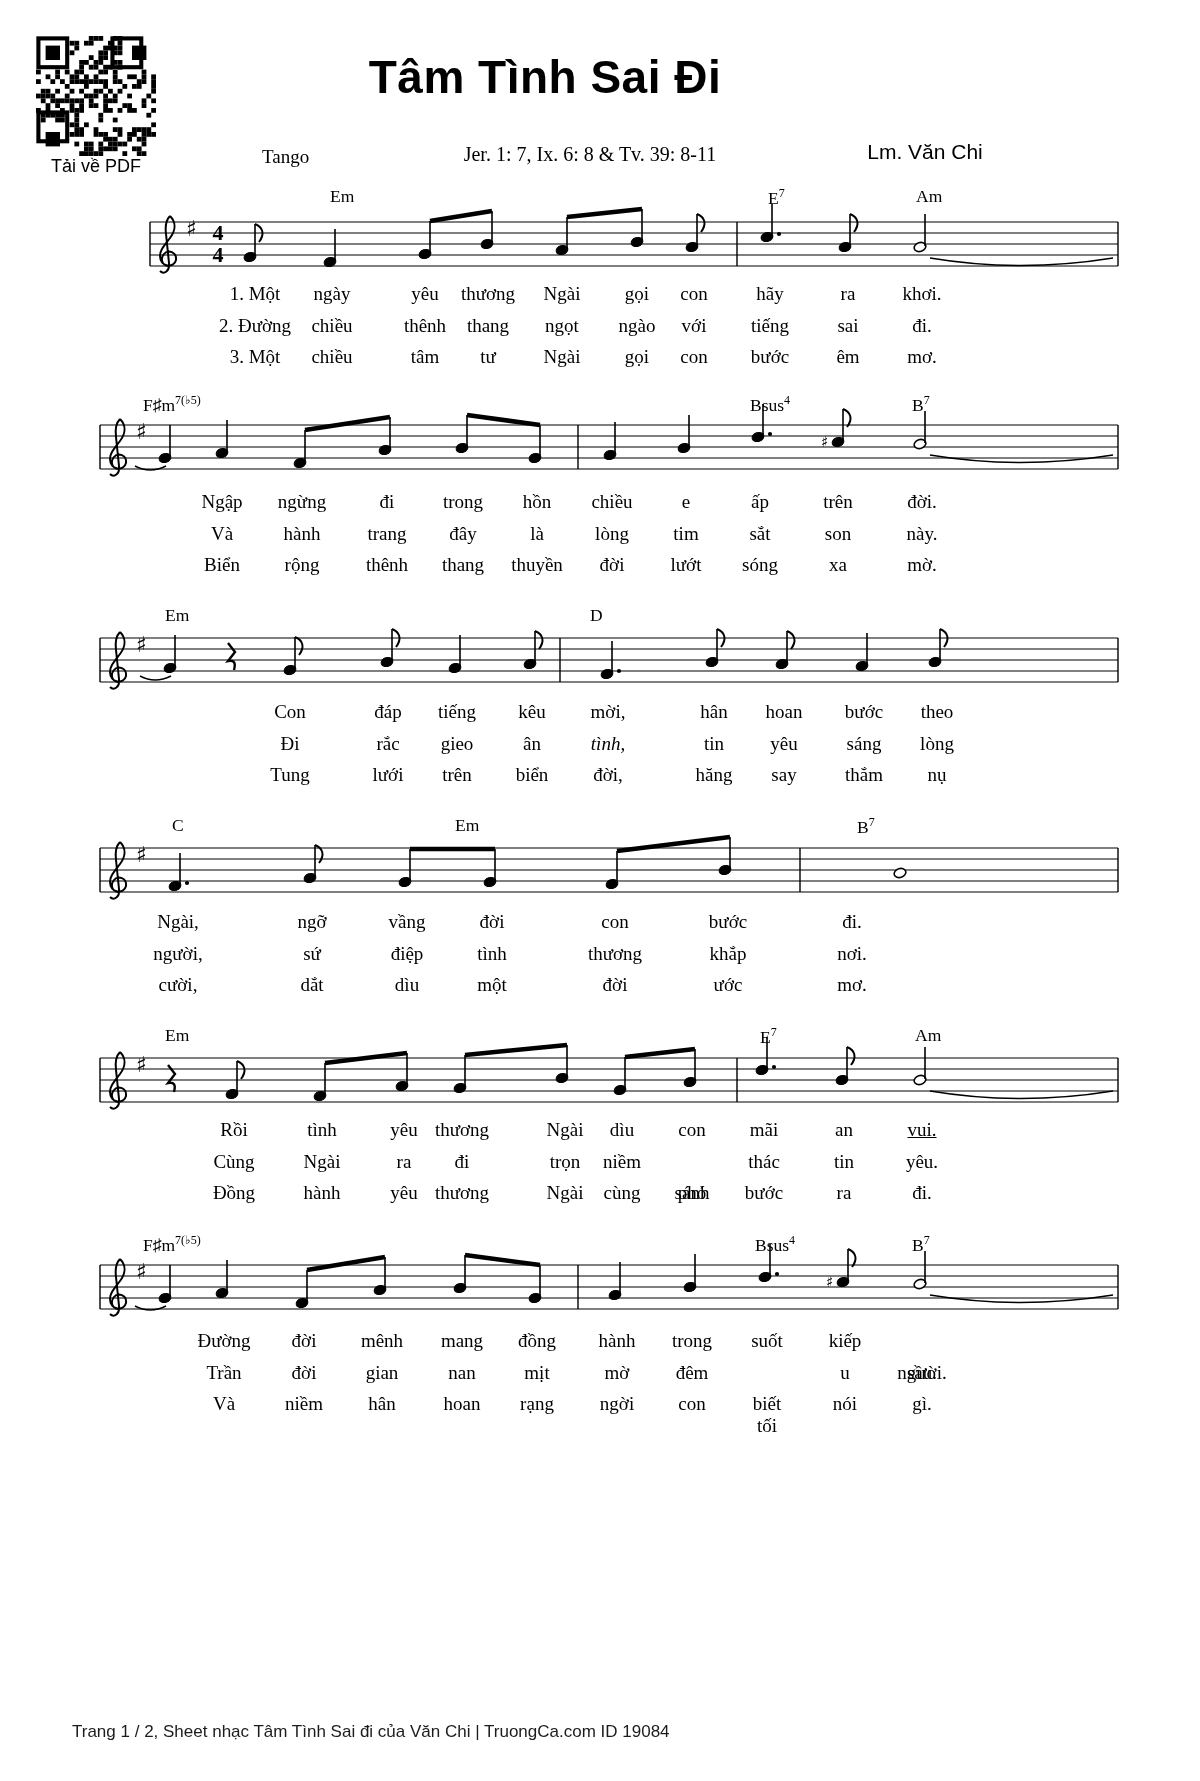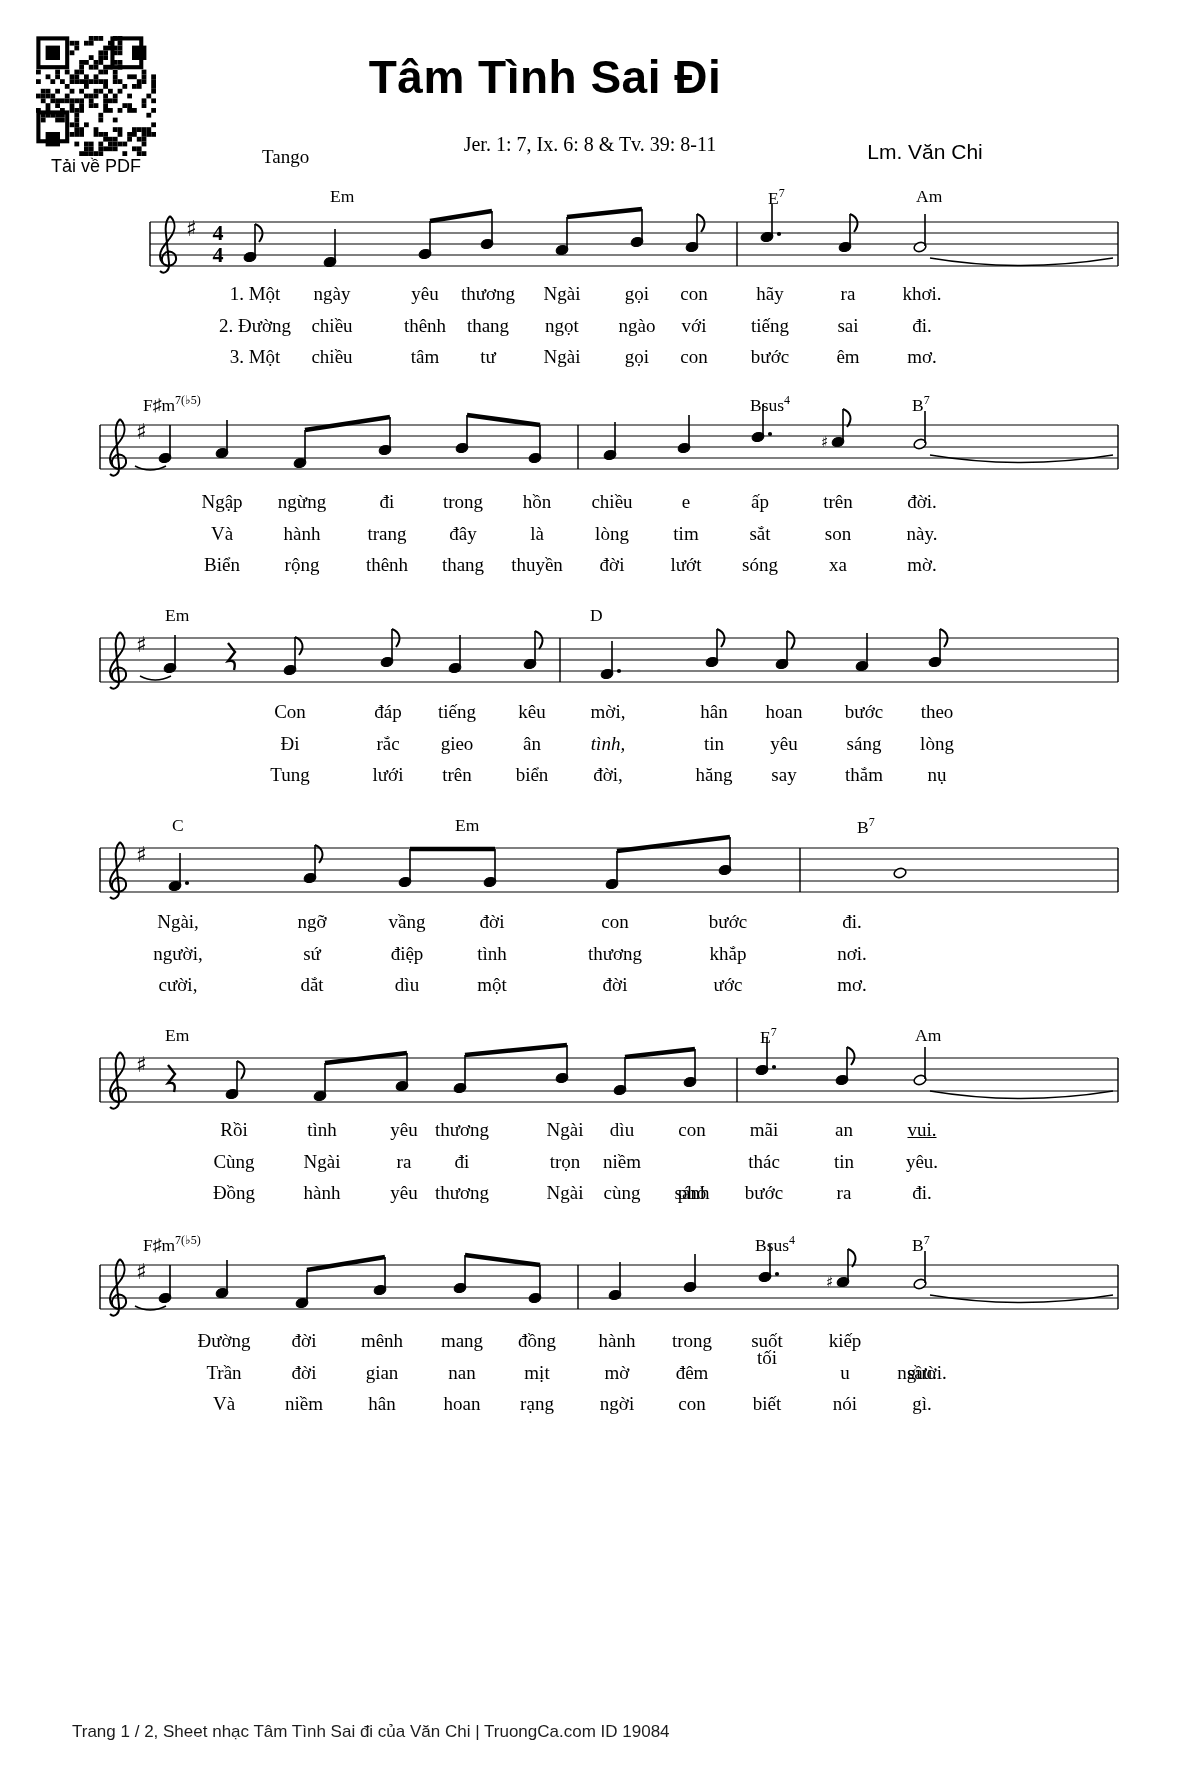--- a/index.html
+++ b/index.html
@@ -237,21 +237,21 @@
         <rect x="9.6" y="95.99999999999999" width="14.399999999999999" height="14.399999999999999"></rect>
         <rect x="86.39999999999999" y="0" width="33.6" height="33.6" fill="none" stroke="#000" stroke-width="4.8" transform="translate(2.4,2.4) scale(0.8571428571428571)"></rect>
         <rect x="95.99999999999999" y="9.6" width="14.399999999999999" height="14.399999999999999"></rect>
       </svg>
     </div>
   <div class="abs" id="qr-label" style="left:32px;top:156px;width:128px;text-align:center;">Tải về PDF</div>
 
   <div class="abs" id="page-title" style="left:0;top:50px;width:1090px;text-align:center;">Tâm Tình Sai Đi</div>
 
   <div class="abs" id="tempo" style="left:262px;top:146px;">Tango</div>
-  <div class="abs" id="scripture" style="left:430px;top:133px;width:320px;text-align:center;">Jer. 1: 7, Ix. 6: 8 &amp; Tv. 39: 8-11</div>
+  <div class="abs" id="scripture" style="left:430px;top:143px;width:320px;text-align:center;">Jer. 1: 7, Ix. 6: 8 &amp; Tv. 39: 8-11</div>
   <div class="abs" id="author" style="left:815px;top:140px;width:220px;text-align:center;">Lm. Văn Chi</div>
 
   <div id="systems">
       <div>
         <span class="chord" style="left: 330px; top: 186px;">Em</span>
         <span class="chord" style="left: 768px; top: 186px;">E<sup>7</sup></span>
         <span class="chord" style="left: 916px; top: 186px;">Am</span>
         <svg width="1200" height="130" viewBox="0 -45 1200 130" style="top: 177px;">
           <line x1="150" y1="0" x2="1118" y2="0" stroke="#000" stroke-width="1.1"></line>
           <line x1="150" y1="11" x2="1118" y2="11" stroke="#000" stroke-width="1.1"></line>
@@ -681,21 +681,21 @@
         <span class="syl" style="left: 767px; top: 1330px;">suốt</span>
         <span class="syl" style="left: 845px; top: 1330px;">kiếp</span>
         <span class="syl" style="left: 922px; top: 1362px;">người.</span>
         <span class="syl" style="left: 208px; top: 1361.5px; margin-left: 16px;">Trần</span>
         <span class="syl" style="left: 304px; top: 1361.5px;">đời</span>
         <span class="syl" style="left: 382px; top: 1361.5px;">gian</span>
         <span class="syl" style="left: 462px; top: 1361.5px;">nan</span>
         <span class="syl" style="left: 537px; top: 1361.5px;">mịt</span>
         <span class="syl" style="left: 617px; top: 1361.5px;">mờ</span>
         <span class="syl" style="left: 692px; top: 1361.5px;">đêm</span>
-        <span class="syl" style="left: 767px; top: 1347px;">tối</span>
+        <span class="syl" style="left: 767px; top: 1415px;">tối</span>
         <span class="syl" style="left: 845px; top: 1361.5px;">u</span>
         <span class="syl" style="left: 922px; top: 1361.5px;">sầu.</span>
         <span class="syl" style="left: 224px; top: 1393px;">Và</span>
         <span class="syl" style="left: 304px; top: 1393px;">niềm</span>
         <span class="syl" style="left: 382px; top: 1393px;">hân</span>
         <span class="syl" style="left: 462px; top: 1393px;">hoan</span>
         <span class="syl" style="left: 537px; top: 1393px;">rạng</span>
         <span class="syl" style="left: 617px; top: 1393px;">ngời</span>
         <span class="syl" style="left: 692px; top: 1393px;">con</span>
         <span class="syl" style="left: 767px; top: 1393px;">biết</span>

